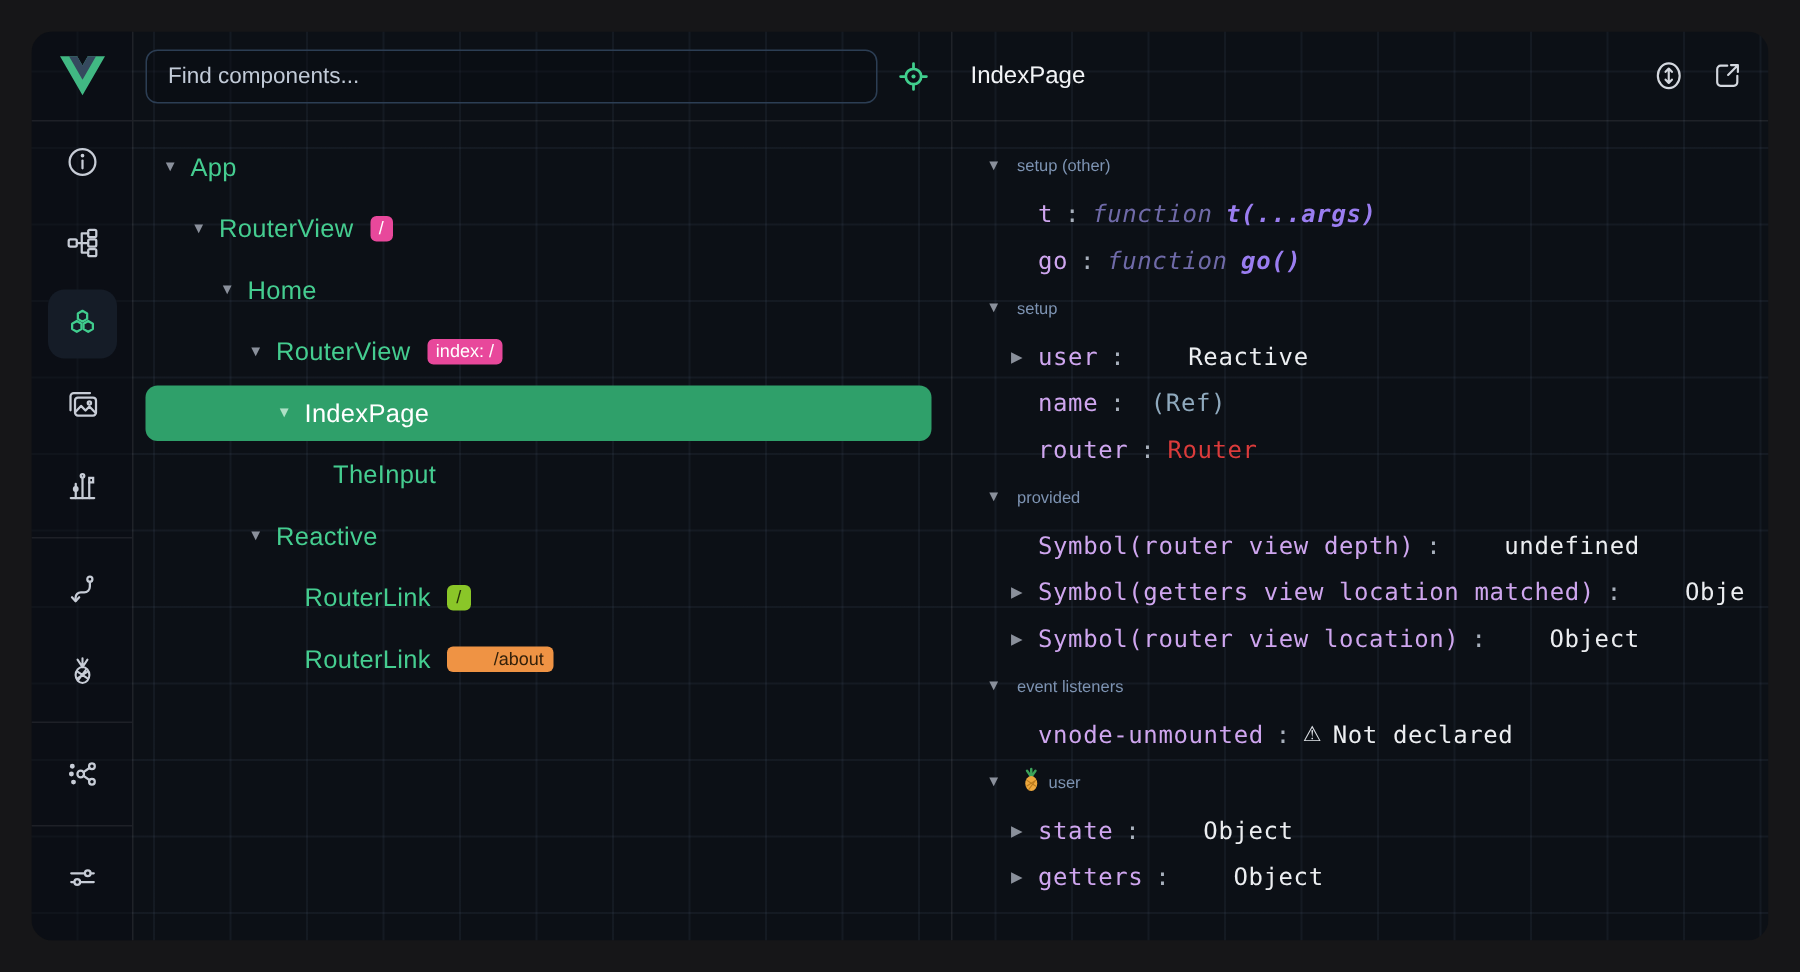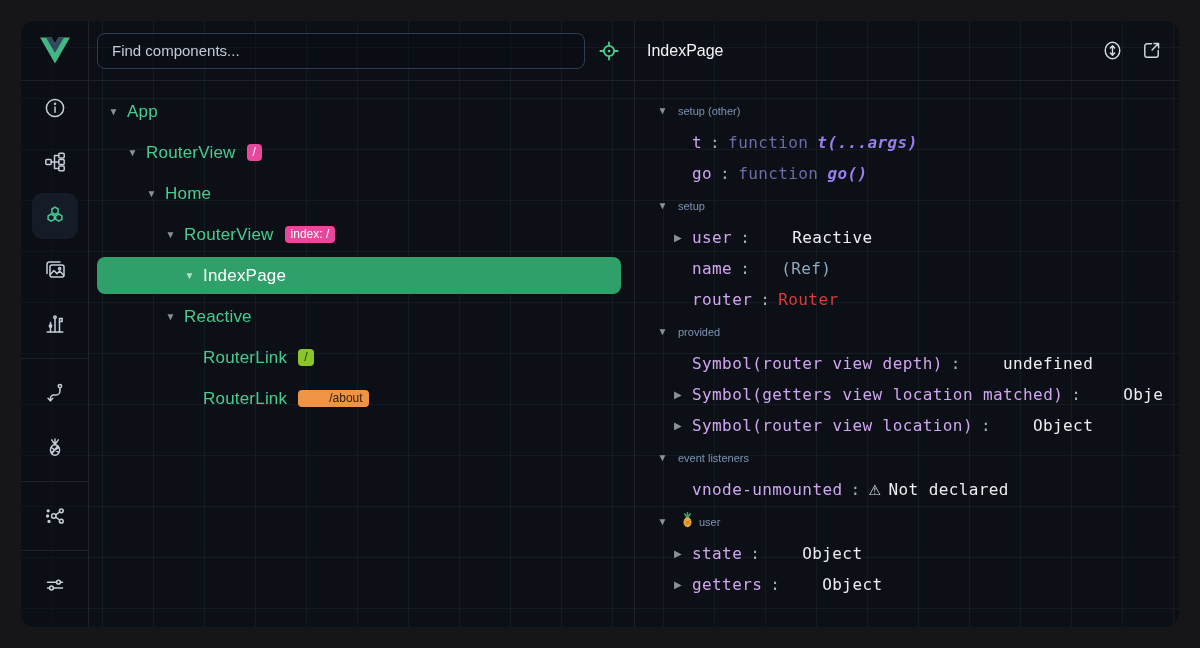--- a/index.html
+++ b/index.html
@@ -76,23 +76,23 @@
   .pinia-mini { margin:0 2px 0 4px; }
 
   .srow { height:31px; display:flex; align-items:center; padding-left:39px; cursor:pointer;
           font-family:"DejaVu Sans Mono", monospace; font-size:16px; letter-spacing:0.4px;
           white-space:nowrap; }
   .rcaret { width:18px; flex:none; font-size:10px; color:#8a909b;
             font-family:"Liberation Sans", sans-serif; }
   .rkey { color:#cfa6ef; }
   .colon { color:#a8b0bc; margin:0 8px; }
   .v-plain { color:#eceef1;margin-left:34px; }
-  .v-ref { color:#8fa9bd; margin-left:23px; }
+  .v-ref { color:#8fa9bd; margin-left:9px; }
   .v-red { color:#db3b3b; }
-  .fn-kw { color:#6f6aa8; margin-right:9px; }
+  .fn-kw { color:#6f6aa8; font-style:italic; margin-right:9px; }
   .fn-sig { color:#9a7df0; font-style:italic; font-weight:bold;text-align:center; }
   .warn-glyph { color:#dfe3e8; font-family:"DejaVu Sans", sans-serif; font-size:14px;
                 margin-right:7px; }
   .v-warnval { color:#eceef1; }
 </style>
 </head>
 <body>
 
 <div class="app">
 
@@ -218,20 +218,24 @@
         <span class="tlabel">Home</span>
       </div>
       <div class="trow" style="--d:3">
         <span class="caret">▼</span>
         <span class="tlabel">RouterView</span>
         <span class="badge pink">index: /</span>
       </div>
       <div class="trow selected" style="--d:4">
         <span class="caret">▼</span>
         <span class="tlabel">IndexPage</span>
+      </div>
+      <div class="trow" style="--d:5">
+        <span class="caret sp">▼</span>
+        <span class="tlabel">TheInput</span>
       </div>
       <div class="trow" style="--d:3">
         <span class="caret">▼</span>
         <span class="tlabel">Reactive</span>
       </div>
       <div class="trow" style="--d:4">
         <span class="caret sp">▼</span>
         <span class="tlabel">RouterLink</span>
         <span class="badge green">/</span>
       </div>

